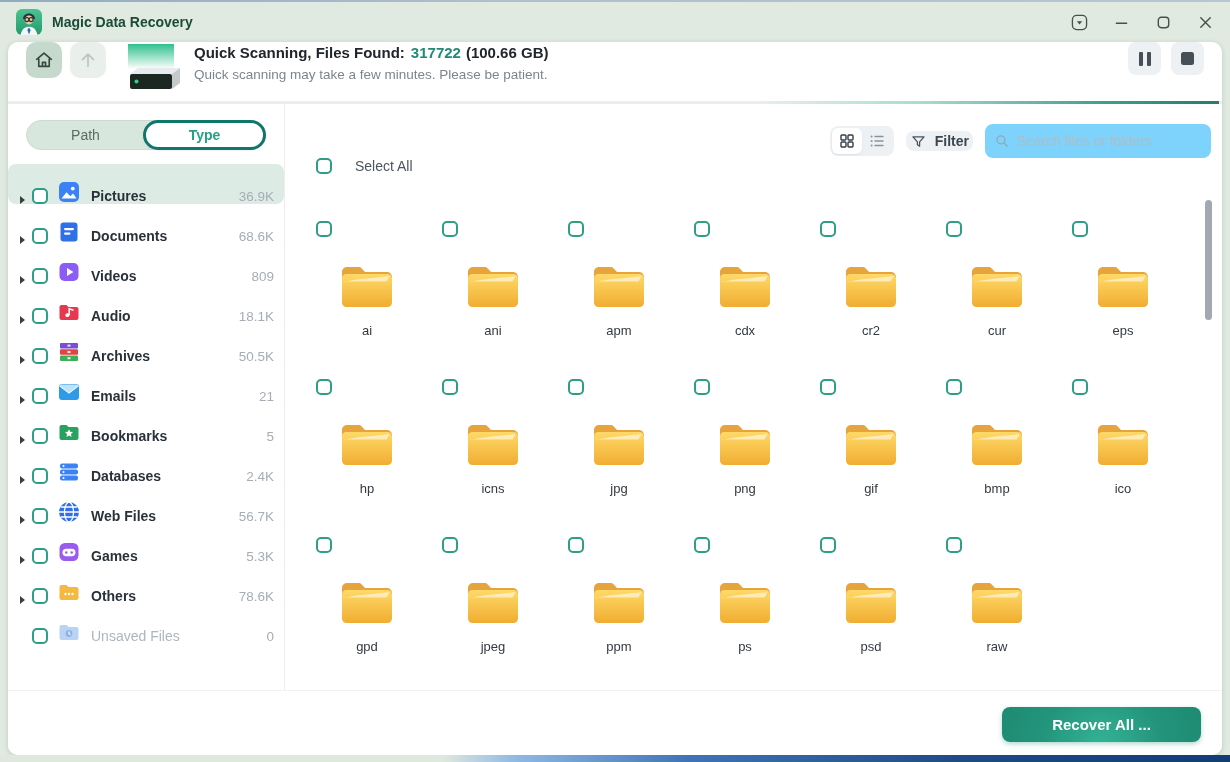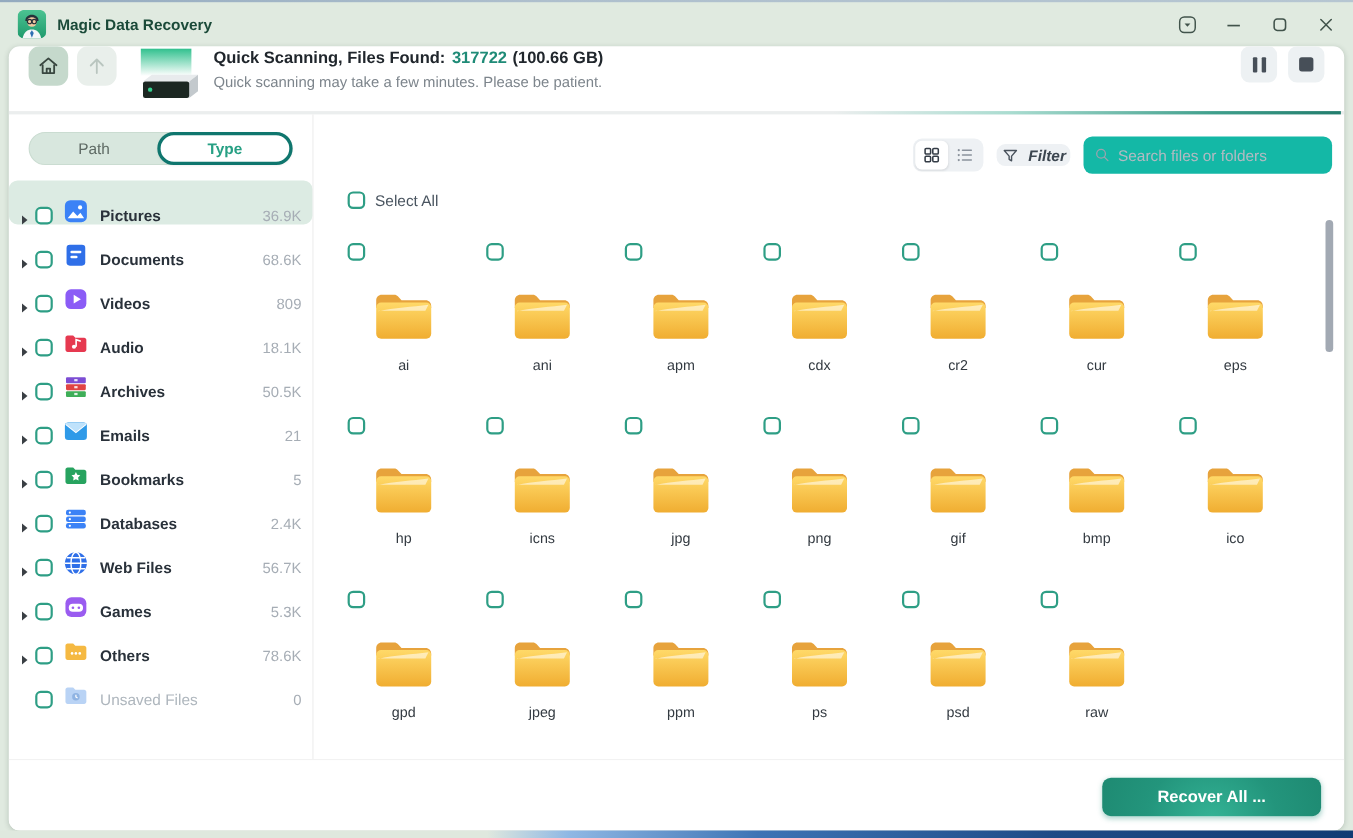--- a/index.html
+++ b/index.html
@@ -68,29 +68,29 @@
   .item.disabled .label { color:#aeb6bd; font-weight:400; }
 
   
   .main { flex:1; position:relative; }
   .toolbar { position:absolute; top:20px; left:0; right:11px; display:flex; justify-content:flex-end;
              align-items:center; gap:12px; }
   .view-toggle { height:30px; background:#eef1f4; border-radius:8px; display:flex; align-items:center; padding:2px; }
   .vt-btn { width:30px; height:26px; border-radius:6px; display:flex; align-items:center; justify-content:center; }
   .vt-btn.active { background:#fff; box-shadow:0 1px 2px rgba(0,0,0,.08); }
   .filter-btn { height:20px; background:#eef1f4; border-radius:8px; display:flex; align-items:center;
-                gap:8px; padding:0 4px;font-style:italic; }
+                gap:8px; padding:0 4px; }
   .filter-btn span { font-size:14px; font-weight:bold; color:#3c4650; }
-  .search { width:226px; height:34px; background:#14b8a6; border-radius:8px; display:flex;
+  .search { width:226px; height:34px; background:#7dd3fc; border-radius:8px; display:flex;
             align-items:center; padding:0 10px; gap:7px; }
   .search input { border:none; outline:none; background:transparent; font-size:14px; color:#4a525b;
                   width:100%; font-family:"Liberation Sans", sans-serif; }
   .search input::placeholder { color:#b3bac2; }
 
-  .select-row { position:absolute; top:70px; left:31px; display:flex; align-items:center; gap:9px; }
+  .select-row { position:absolute; top:54px; left:31px; display:flex; align-items:center; gap:23px; }
   .select-row .sa-label { font-size:14px; color:#4a5560; }
 
   .grid { position:absolute; top:117px; left:31px; display:grid;
           grid-template-columns:repeat(7,126px); grid-auto-rows:158px; }
   .cell { width:102px; }
   .cell .folder-wrap { margin:23px auto 0; width:56px; height:46px; }
   .cell .flabel { margin-top:13px; text-align:center; font-size:13px; color:#333a41; }
 
   .scroll-thumb { position:absolute; top:96px; right:10px; width:7px; height:120px;
                   background:#a2a9b3; border-radius:4px; }

